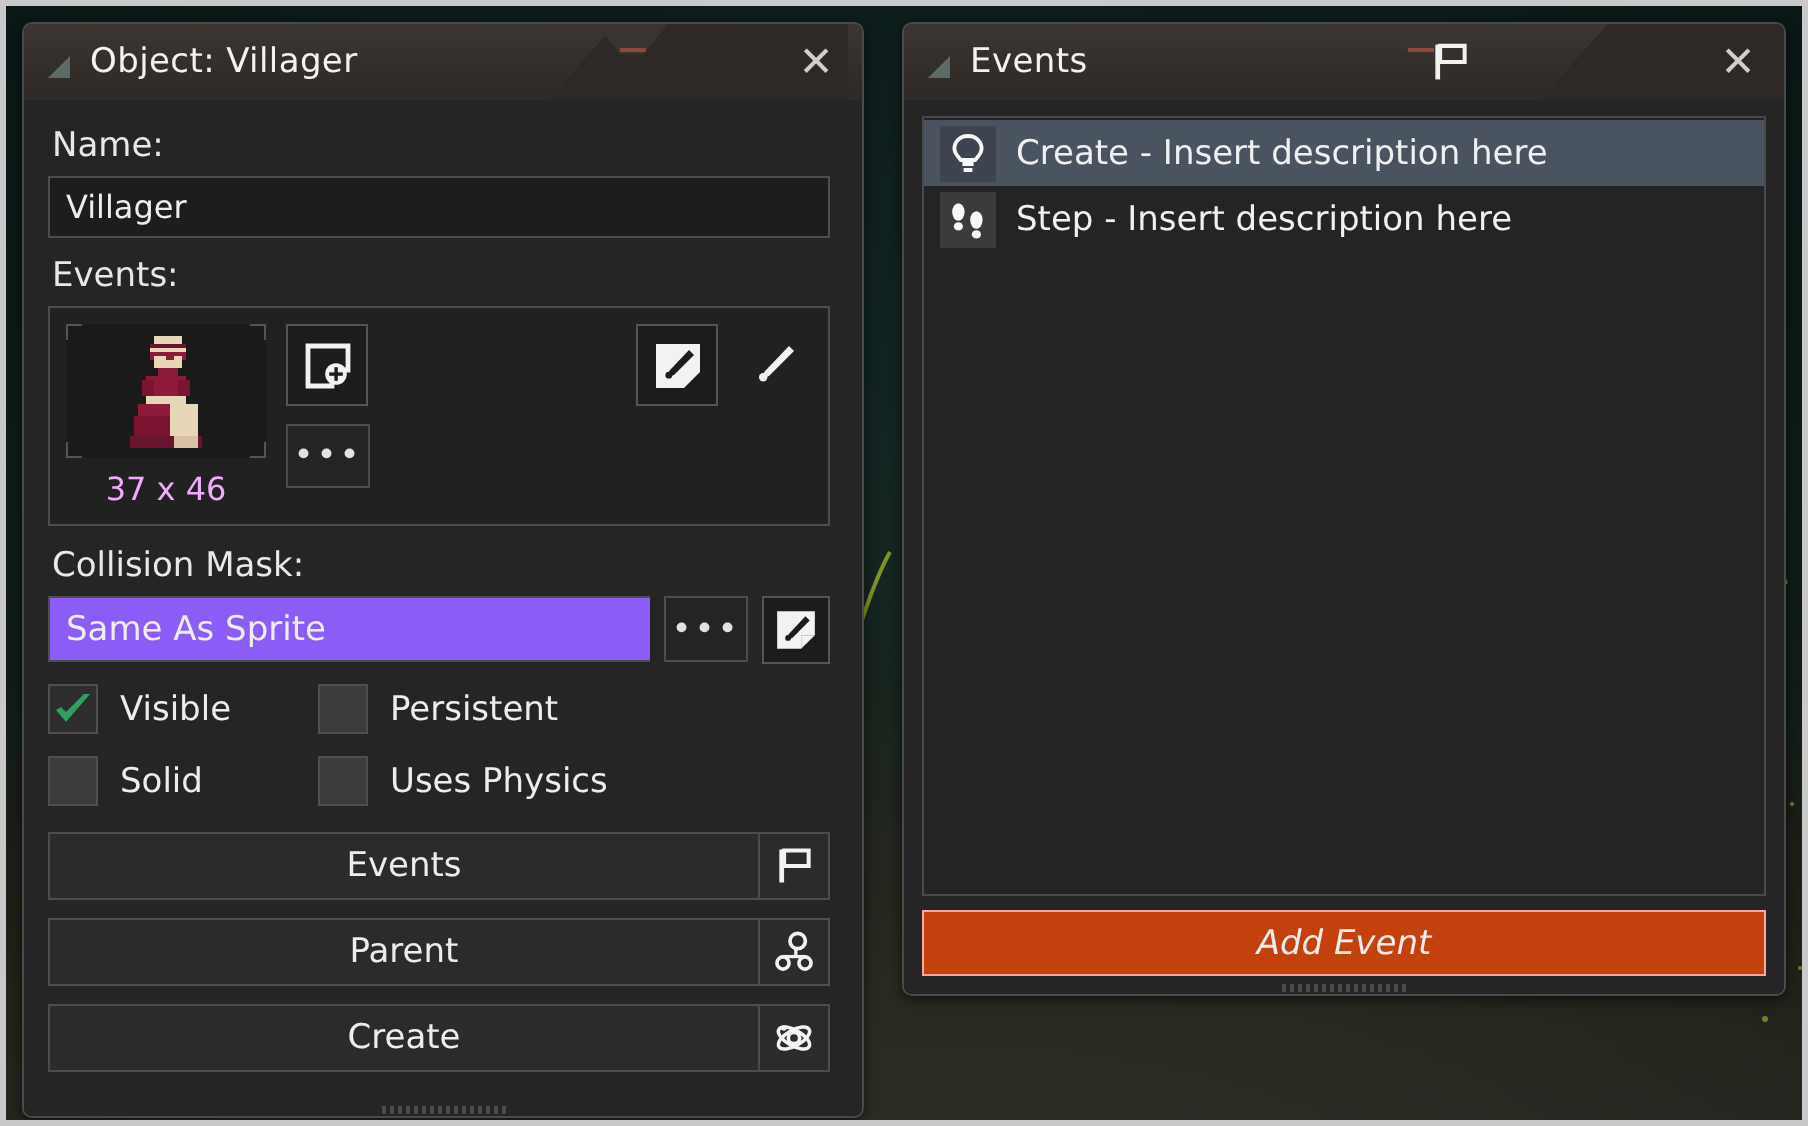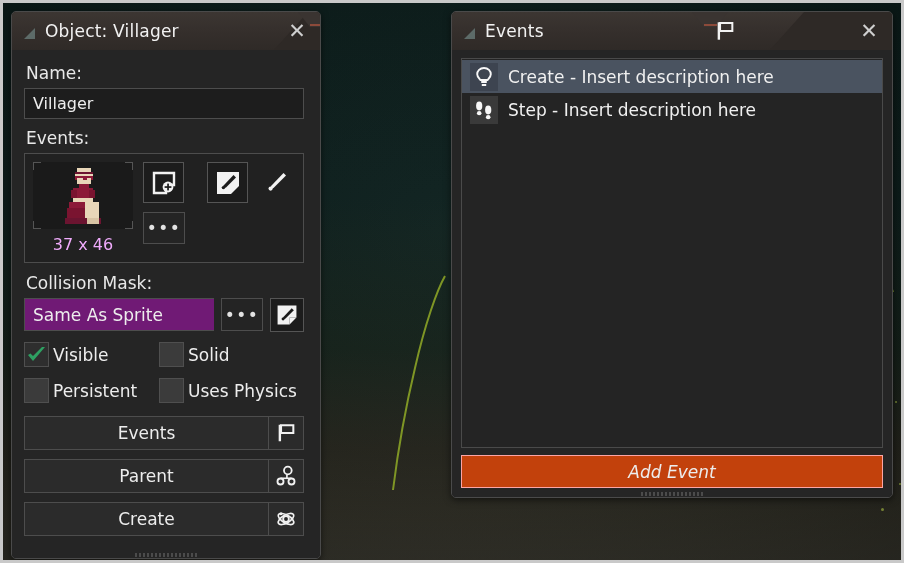--- a/index.html
+++ b/index.html
@@ -155,21 +155,21 @@
     flex: 1 1 auto;
     background: #252525;
     padding: 10px 16px 12px 12px;
     overflow: hidden;
   }
 
   
   #object-window {
     left: 8px;
     top: 8px;
-    width: 310px;
+    width: 421px;
     height: 548px;
   }
 
   .field-label {
     color: #e8e8e8;
     font-size: 17px;
     margin: 3px 0 5px 2px;
     display: block;
   }
 
@@ -275,21 +275,21 @@
 
   .mask-row {
     display: flex;
     align-items: center;
     gap: 7px;
     height: 33px;
   }
   .mask-field {
     flex: 1 1 auto;
     height: 33px;
-    background: #701a75;
+    background: #8b5cf6;
     border: 1px solid #4d4d4d;
     border-right: none;
     color: #ededed;
     font-size: 17px;
     padding: 0 8px;
     display: flex;
     align-items: center;
   }
   .mask-ellipsis {
     width: 42px; height: 33px;
@@ -305,21 +305,21 @@
 
   .check-grid {
     margin-top: 11px;
     display: grid;
     grid-template-columns: 135px 1fr;
     row-gap: 11px;
   }
   .check-item {
     display: flex;
     align-items: center;
-    gap: 4px;
+    gap: 11px;
   }
   .checkbox {
     width: 25px; height: 25px;
     background: #3b3b3b;
     border: 1px solid #4f4f4f;
     position: relative;
     flex: 0 0 25px;
   }
   .checkbox.on { background: #2e2e2e; }
   .check-label {
@@ -553,25 +553,25 @@
         <div class="check-item">
           <span class="checkbox on">
             <svg width="23" height="23" viewBox="0 0 23 23" style="position:absolute;top:0;left:0;">
               <path d="M3 12 L8 18 L20 4 L17 4 L8 13 L5.5 10.5 Z" fill="#2ea062"></path>
             </svg>
           </span>
           <span class="check-label">Visible</span>
         </div>
         <div class="check-item">
           <span class="checkbox"></span>
-          <span class="check-label">Solid</span>
+          <span class="check-label">Persistent</span>
         </div>
         <div class="check-item">
           <span class="checkbox"></span>
-          <span class="check-label">Persistent</span>
+          <span class="check-label">Solid</span>
         </div>
         <div class="check-item">
           <span class="checkbox"></span>
           <span class="check-label">Uses Physics</span>
         </div>
       </div>
 
       <div class="big-btn" style="margin-top:13px;">
         <div class="big-btn-main">Events</div>
         <div class="big-btn-icon">

